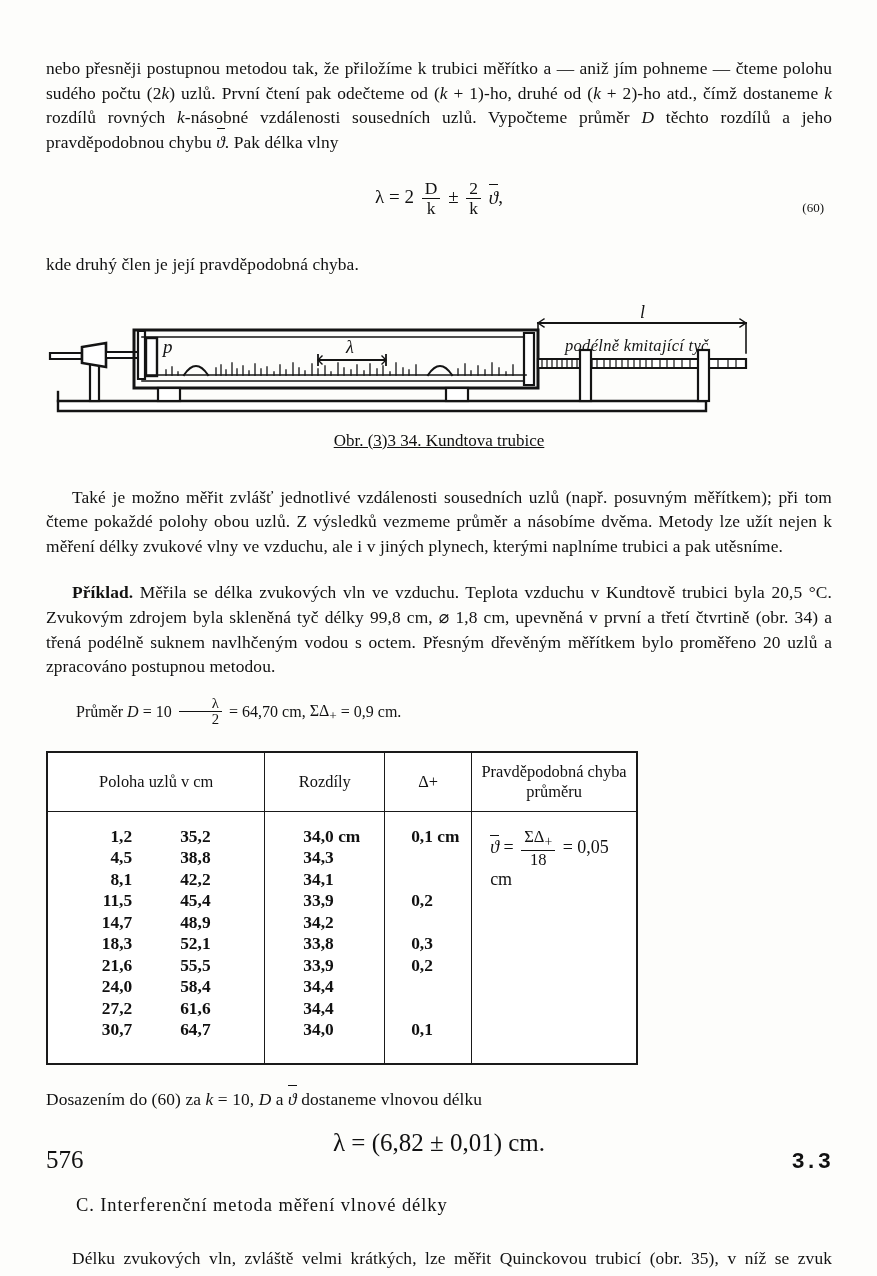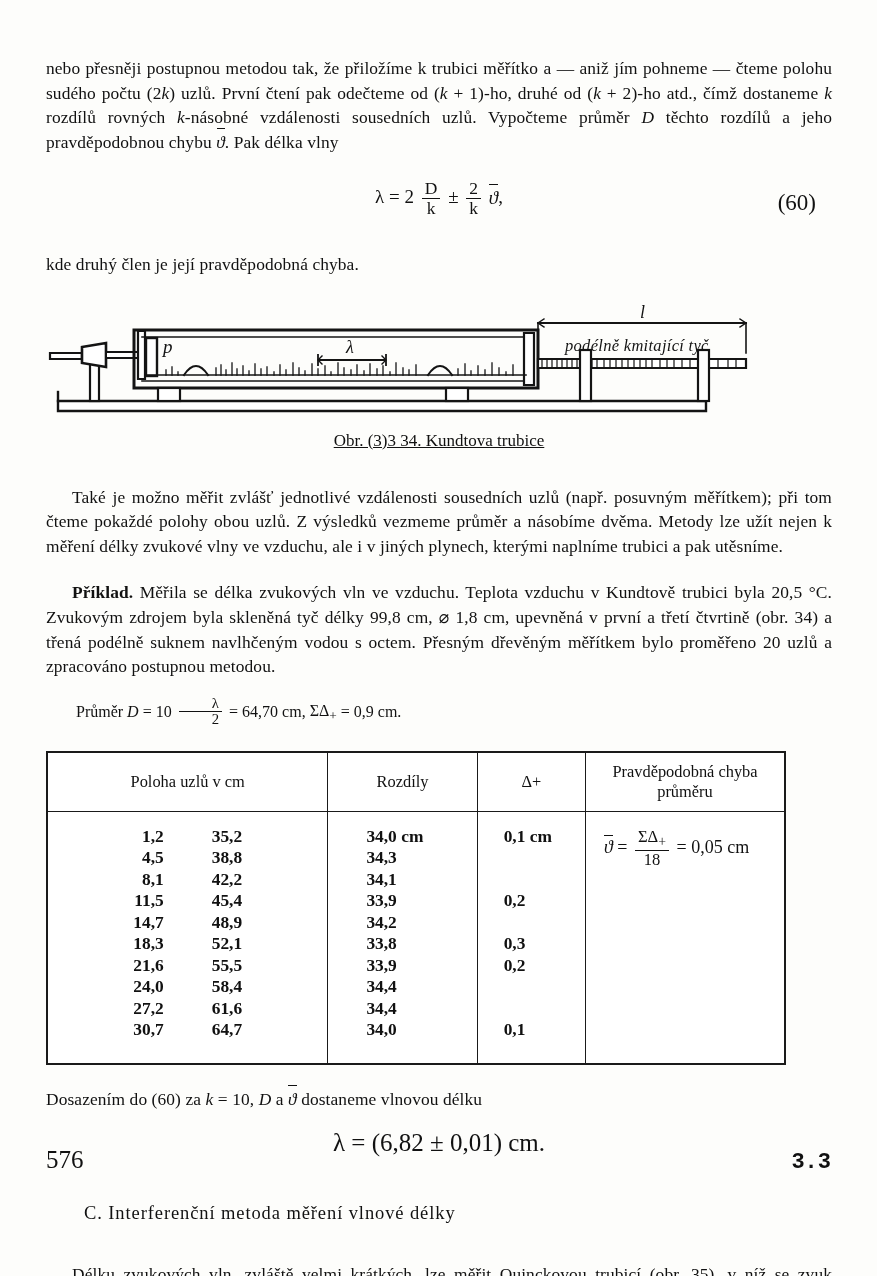--- a/index.html
+++ b/index.html
@@ -37,23 +37,23 @@
   }
   p.indent { text-indent: 26px; }
 
   .eq-block {
     text-align: center;
     position: relative;
     font-size: 19px;
   }
   .eqnum {
     position: absolute;
-    right: 16px;
+    right: 8px;
     bottom: 2px;
-    font-size: 23px;
+    font-size: 13px;
   }
 
   i.v { font-style: italic; font-family: "Liberation Serif", serif; }
 
   .frac {
     display: inline-block;
     vertical-align: middle;
     text-align: center;
     line-height: 1.05;
     margin: 0 3px;
@@ -82,21 +82,21 @@
   .caption {
     text-align: center;
     font-size: 17px;
     margin-top: 10px;
     text-decoration: underline;
   }
 
   
   .tbl {
     border: 2.2px solid #1a1a1a;
-    width: 740px;
+    width: 592px;
     margin-left: 0px;
     border-collapse: collapse;
     background: #fff;
   }
   .tbl td, .tbl th { border: 0; }
   .tbl .hdr-row th {
     font-weight: normal;
     font-size: 16.4px;
     padding: 9px 4px 9px 4px;
     text-align: center;
@@ -137,21 +137,21 @@
     font-size: 18px;
     padding-left: 14px;
     padding-top: 3px;
   }
 
   .eq-center { text-align: center; font-size: 25px; }
 
   .section-head {
     font-size: 18.5px;
     letter-spacing: 0.9px;
-    margin: 16px;
+    margin: 8px;
     font-family: Liberation Serif, serif;
   }
 
   .footer {
     position: absolute;
     left: 46px;
     right: 46px;
     top: 1146px;
     display: flex;
     justify-content: space-between;

